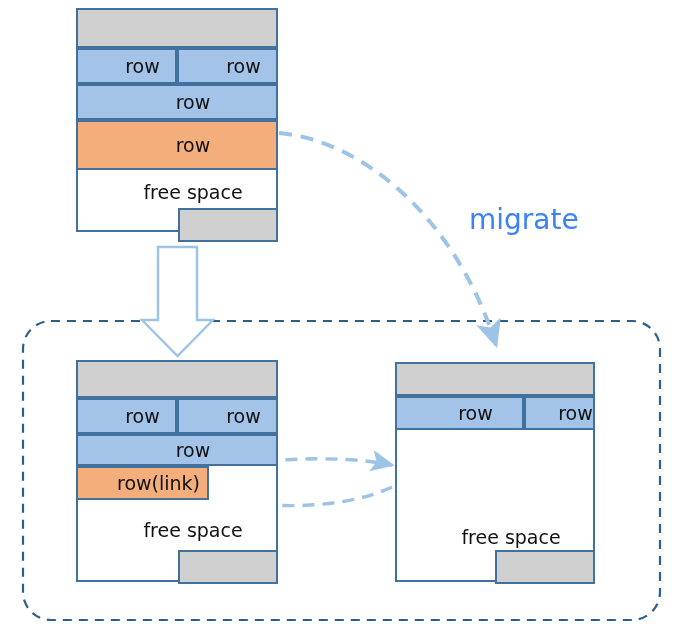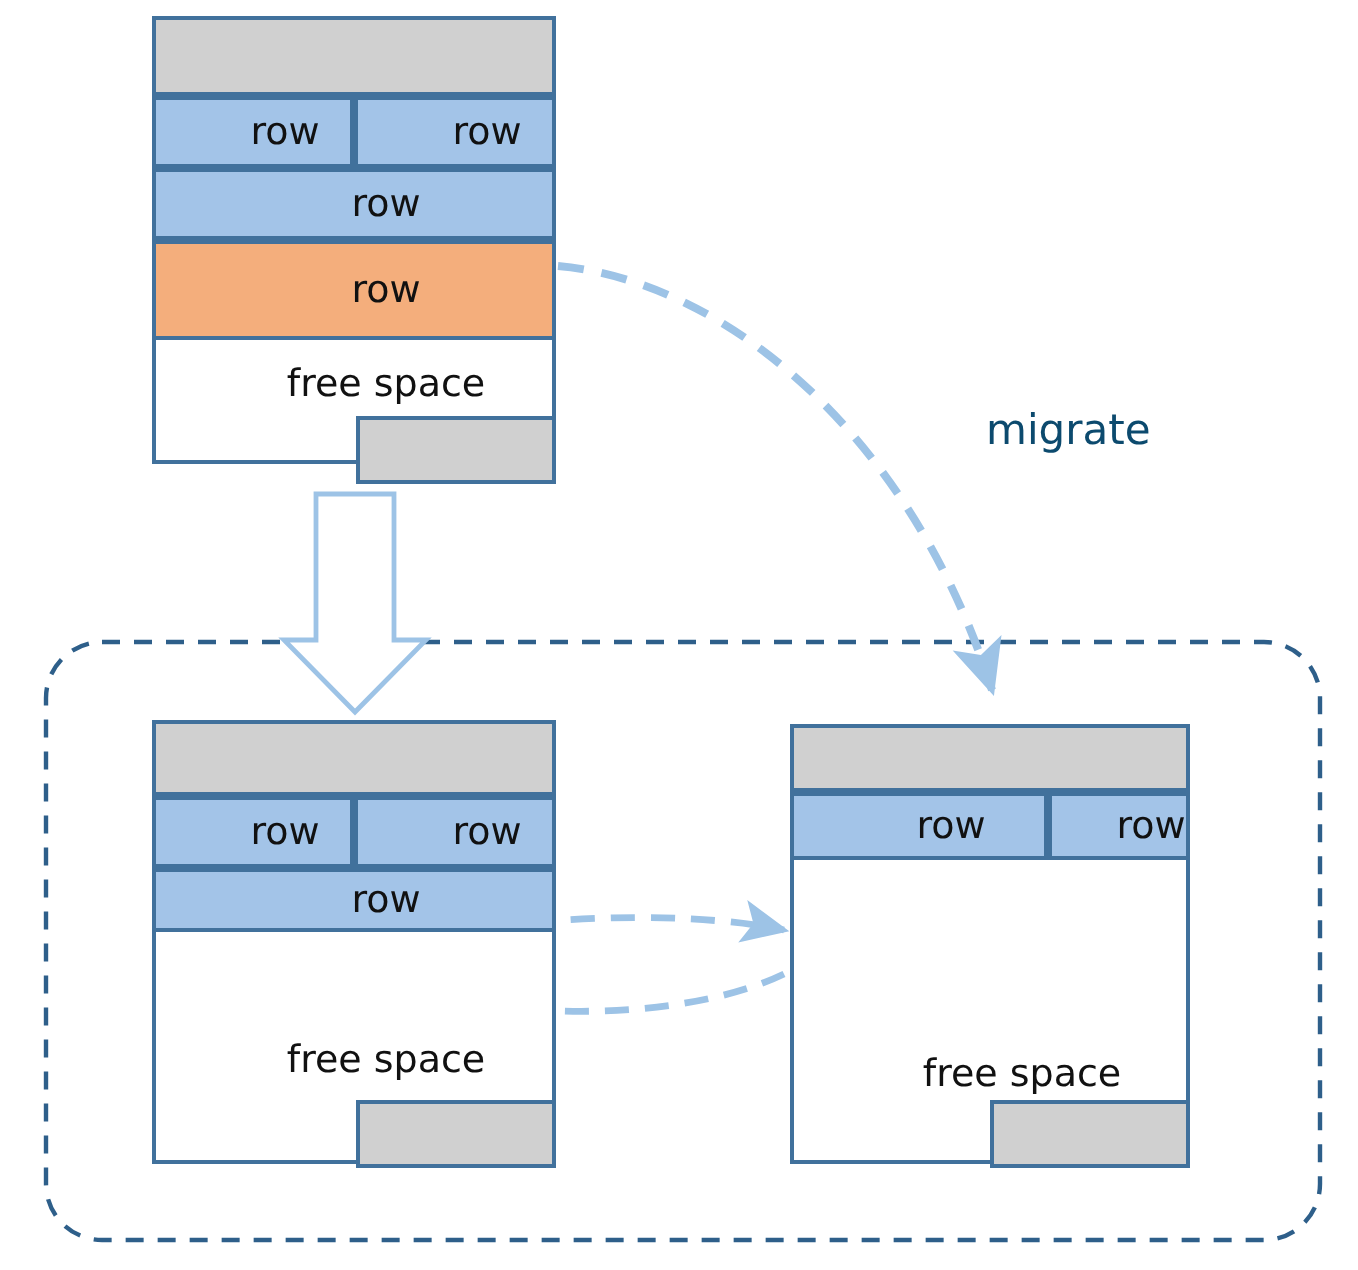--- a/index.html
+++ b/index.html
@@ -14,21 +14,21 @@
   
   .block{position:absolute;box-sizing:border-box;border:2px solid #41719C;background:#ffffff;}
   .seg{position:absolute;box-sizing:border-box;display:flex;align-items:center;justify-content:center;
        font-size:19px;line-height:1;white-space:nowrap;padding-left:32px;}
   .seg.gray{background:#D0D0D0;border:2px solid #41719C;}
   .seg.blue{background:#A3C4E8;border:2px solid #41719C;}
   .seg.orange{background:#F4AE7C;border:2px solid #41719C;}
   .seg.plain{background:transparent;border:none;}
 
   .label-migrate{
-    position:absolute;font-size:21px;color:#0c4a6e;white-space:nowrap;margin-left:24px;
+    position:absolute;font-size:28px;color:#3b82f6;white-space:nowrap;
   }
 </style>
 </head>
 <body>
 
 <div id="canvas">
 
   <svg class="svg-layer" viewBox="0 0 679 635" xmlns="http://www.w3.org/2000/svg">
     <defs>
       <marker id="ah" markerWidth="9" markerHeight="9" refX="6.2" refY="3.2" orient="auto" markerUnits="strokeWidth">
@@ -69,20 +69,21 @@
   </div>
 
   <div class="block" style="left:76px;top:360px;width:202px;height:222px;">
     <div class="seg gray" style="left:-2px;top:-2px;width:202px;height:38px;"></div>
 
     <div class="seg blue" style="left:-2px;top:36px;width:101px;height:36px;">row</div>
     <div class="seg blue" style="left:99px;top:36px;width:101px;height:36px;">row</div>
 
     <div class="seg blue" style="left:-2px;top:72px;width:202px;height:32px;">row</div>
 
+    <div class="seg orange" style="left:-2px;top:104px;width:133px;height:34px;">row(link)</div>
 
     <div class="seg plain" style="left:0px;top:150px;width:198px;height:36px;">free space</div>
 
     <div class="seg gray" style="left:100px;top:188px;width:100px;height:34px;"></div>
   </div>
 
   <div class="block" style="left:395px;top:362px;width:200px;height:220px;">
     <div class="seg gray" style="left:-2px;top:-2px;width:200px;height:34px;"></div>
 
     <div class="seg blue" style="left:-2px;top:32px;width:129px;height:34px;">row</div>

